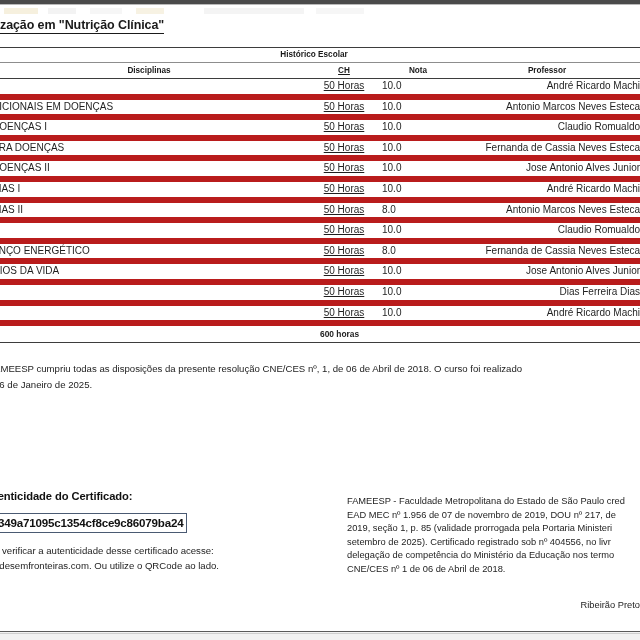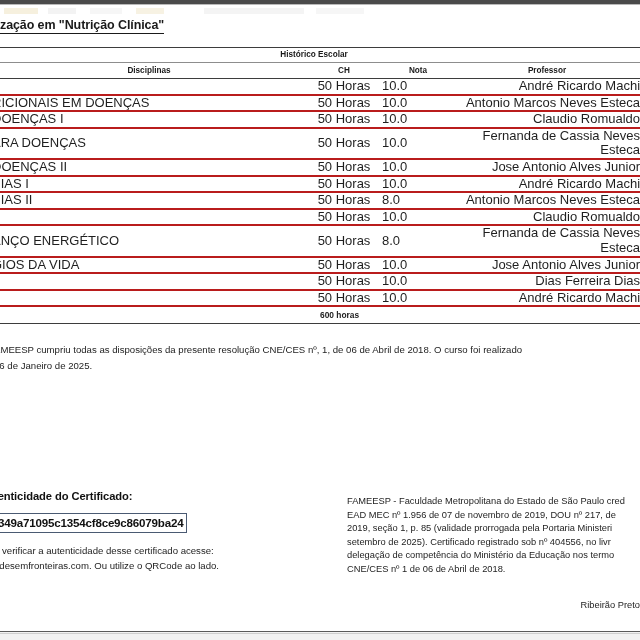--- a/index.html
+++ b/index.html
@@ -135,27 +135,27 @@
     color: #1a1a1a;
     height: 15px;
     line-height: 15px;
     border-bottom: 1.2px solid #3d3d3d;
     text-align: center;
   }
 
   .transcript tbody tr td {
     height: 14.6px;
     line-height: 14.6px;
-    border-bottom: 2px solid #b91c1c;
+    border-bottom: 6px solid #b91c1c;
     color: #1f1f1f;
-    font-size: 13px;
+    font-size: 10px;
   }
 
   .col-disc   { width: 318px; text-align: left;   padding-left: 4px !important; }
-  .col-ch     { width: 76px;  text-align: center; }
+  .col-ch     { width: 76px;  text-align: center; text-decoration: underline; }
   .col-nota   { width: 72px;  text-align: left; }
   .col-prof   { width: 186px; text-align: right; }
 
   .total-row td {
     height: 16px !important;
     line-height: 16px !important;
     font-weight: bold;
     font-size: 8.4px;
     border-bottom: 1.3px solid #3d3d3d !important;
     border-top: 1px solid #9a9a9a;

